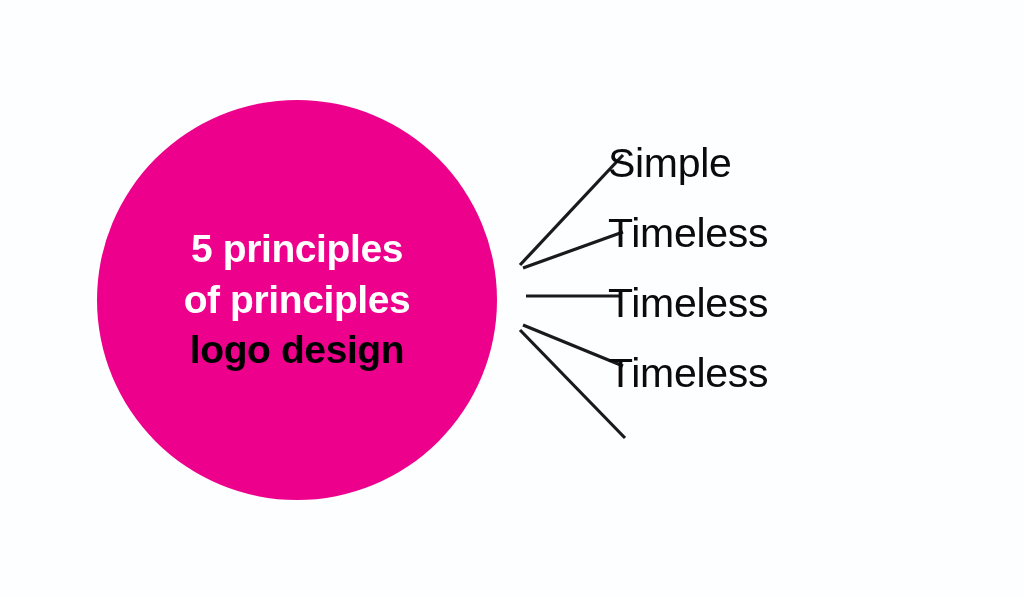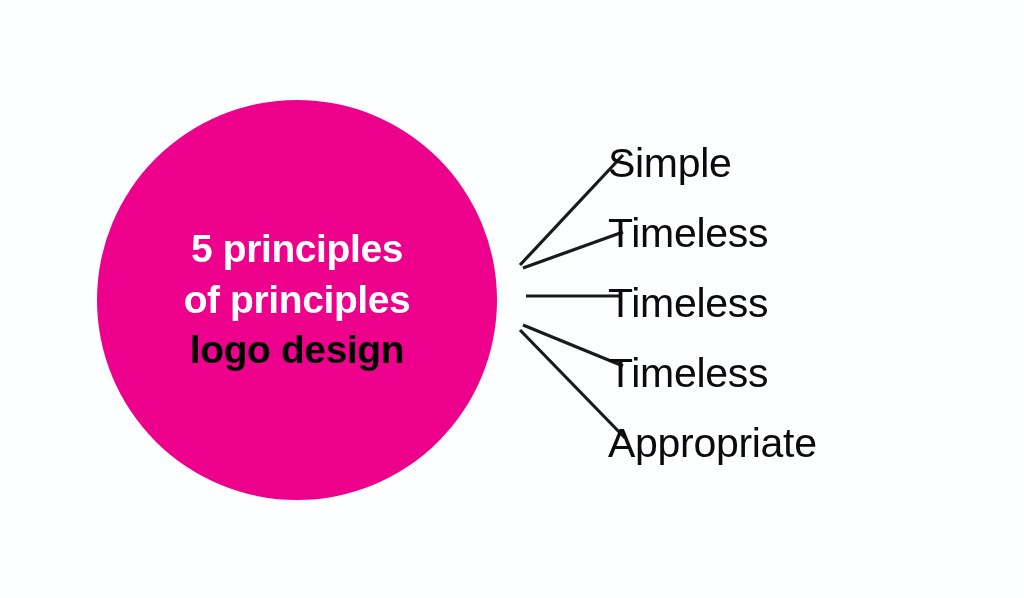--- a/index.html
+++ b/index.html
@@ -91,16 +91,15 @@
     <line x1="526" y1="296" x2="622" y2="296" stroke="#1a1a1a" stroke-width="3.2" stroke-linecap="butt"></line>
     <line x1="523" y1="325" x2="623" y2="366" stroke="#1a1a1a" stroke-width="3.2" stroke-linecap="butt"></line>
     <line x1="520" y1="330" x2="625" y2="438" stroke="#1a1a1a" stroke-width="3.2" stroke-linecap="butt"></line>
   </svg>
 
   <div id="labels">
     <div class="leaf-label" style="color: rgb(11, 11, 11);">Simple</div>
     <div class="leaf-label" style="color: rgb(11, 11, 11);">Timeless</div>
     <div class="leaf-label" style="color: rgb(11, 11, 11);">Timeless</div>
     <div class="leaf-label" style="color: rgb(11, 11, 11);">Timeless</div>
-    <div class="leaf-label" style="color: rgb(11, 11, 11);">Appropriate</div>
   </div>
 
 </div>
 
 </body></html>

